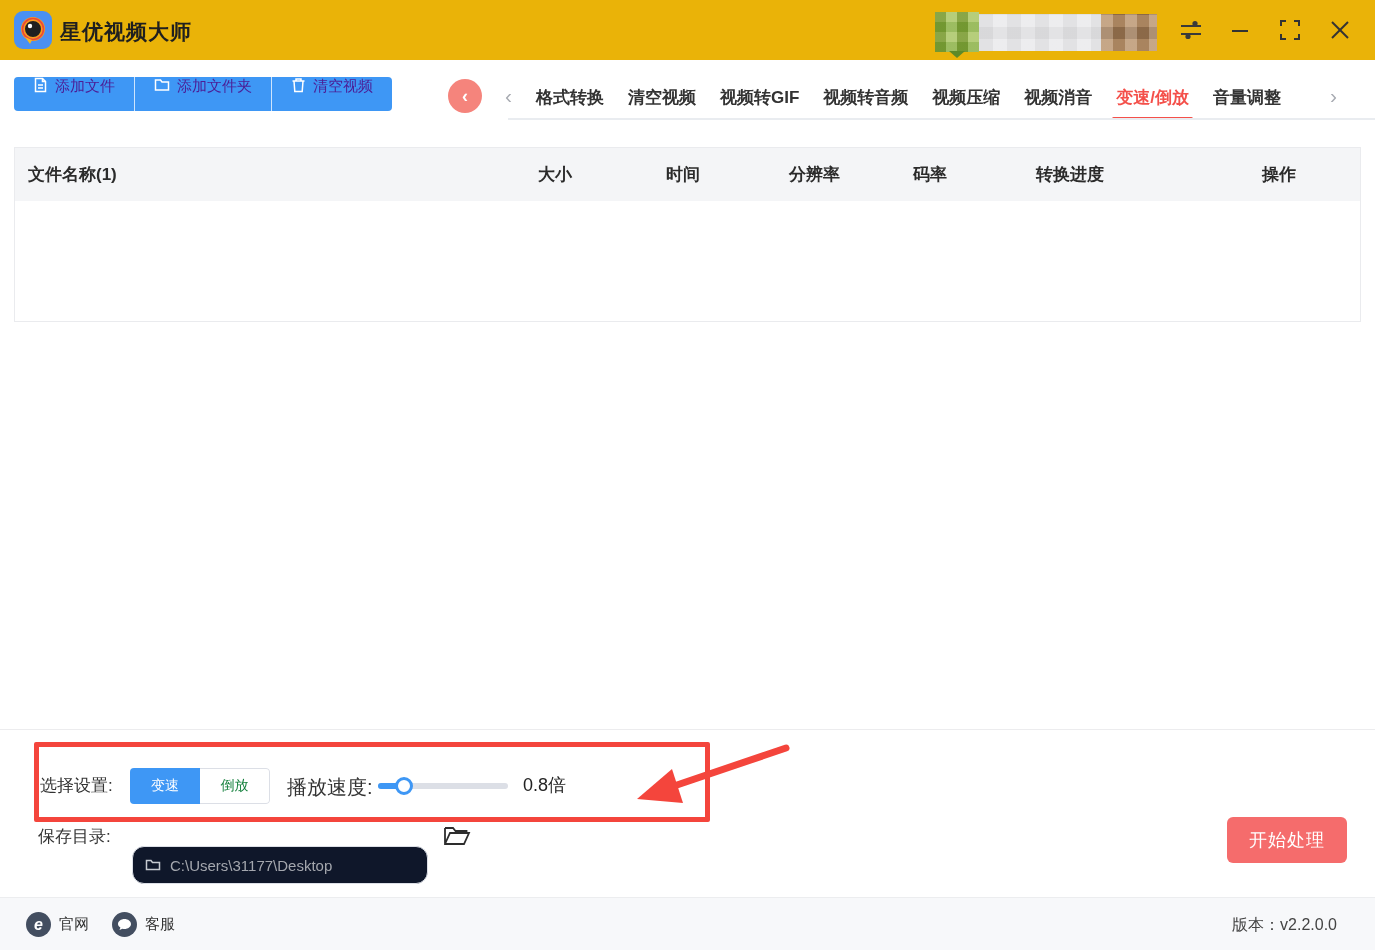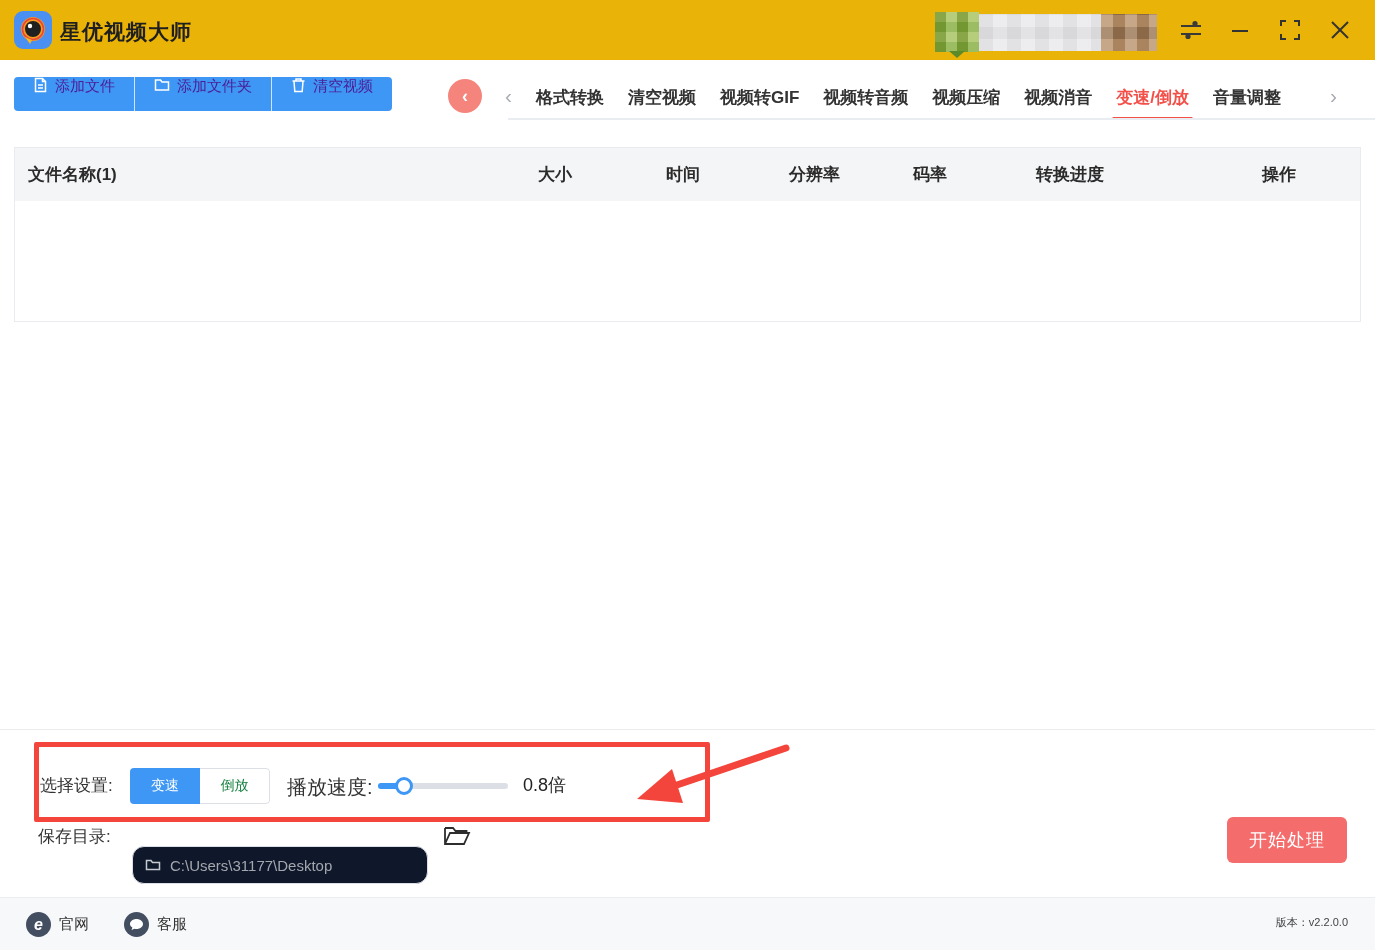--- a/index.html
+++ b/index.html
@@ -87,21 +87,21 @@
 
   
   .anno-rect { position:absolute; left:34px; top:742px; width:676px; height:80px; border:5px solid #F4453C; border-radius:2px; pointer-events:none; z-index:50; }
   .anno-arrow { position:absolute; left:600px; top:735px; width:220px; height:90px; pointer-events:none; z-index:51; }
 
   
   .footer { position:absolute; left:0; top:897px; width:1375px; height:53px; background:#F7F8FA; border-top:1px solid #ECEDEF; }
   .foot-item { position:absolute; top:14px; display:flex; align-items:center; gap:8px; cursor:pointer; }
   .foot-circle { width:25px; height:25px; border-radius:50%; background:#434E60; color:#fff; display:flex; align-items:center; justify-content:center; }
   .foot-label { font-size:15px; color:#333; }
-  .version { position:absolute; right:27px; top:17px; font-size:11px; color:#444; }
+  .version { position:absolute; right:38px; top:17px; font-size:16px; color:#444; }
 </style>
 </head>
 <body>
 
 <div class="titlebar">
   <svg class="logo" viewBox="0 0 38 38">
     <rect x="0" y="0" width="38" height="38" rx="9" fill="#4A90F2"></rect>
     <circle cx="19" cy="18" r="10" fill="#202020"></circle>
     <circle cx="19" cy="18" r="10" fill="none" stroke="#F8991D" stroke-width="4"></circle>
     <circle cx="19" cy="18" r="10.5" fill="none" stroke="#E8483B" stroke-width="1.6"></circle>
@@ -229,21 +229,21 @@
   <polygon points="37,64 72,34 83,68" fill="#F4453C"></polygon>
 </svg>
 
 <div class="footer">
   <div class="foot-item" style="left:26px;">
     <div class="foot-circle">
       <span style="font-size:16px;font-weight:bold;font-style:italic;line-height:1;">e</span>
     </div>
     <span class="foot-label">官网</span>
   </div>
-  <div class="foot-item" style="left:124px;text-align:center;">
+  <div class="foot-item" style="left:112px;text-align:center;">
     <div class="foot-circle">
       <svg width="13" height="12" viewBox="0 0 13 12" fill="#fff">
           <path d="M6.5 0 C10 0 13 2.2 13 5 C13 7.8 10 10 6.5 10 C5.8 10 5.1 9.9 4.5 9.7 L1.5 11 L2.4 8.6 C0.9 7.7 0 6.4 0 5 C0 2.2 3 0 6.5 0 Z"></path>
         </svg>
     </div>
     <span class="foot-label">客服</span>
   </div>
   <div class="version">版本：v2.2.0.0</div>
 </div>
 

